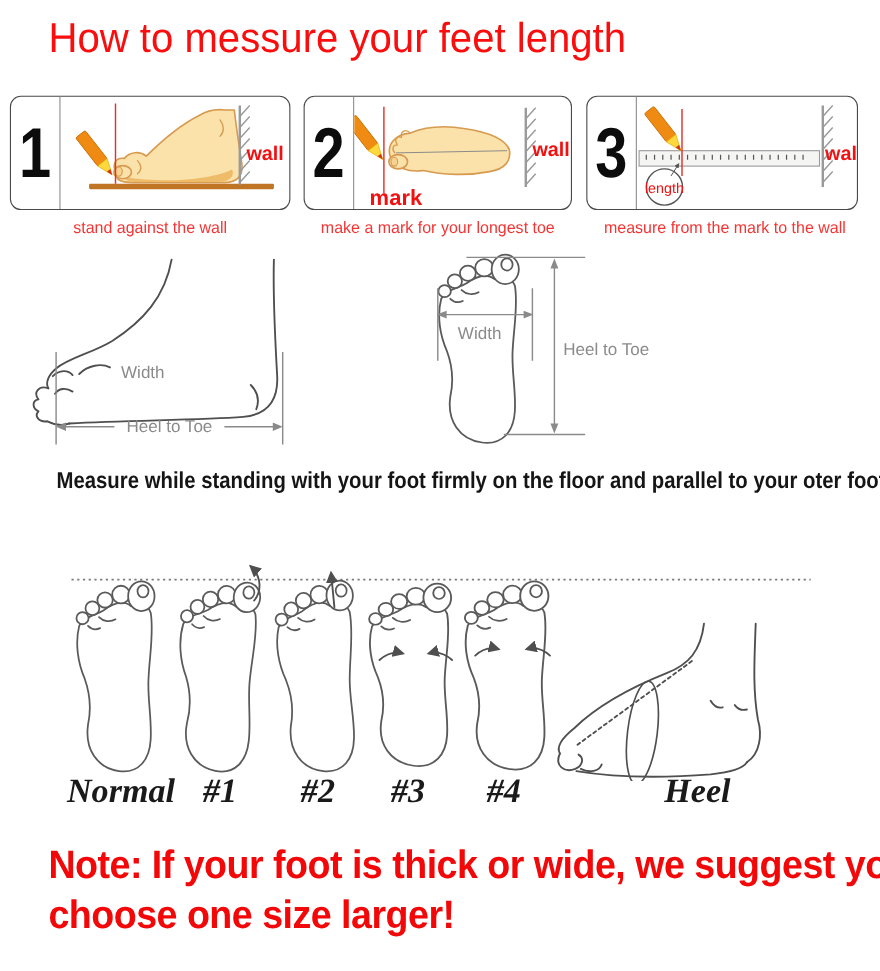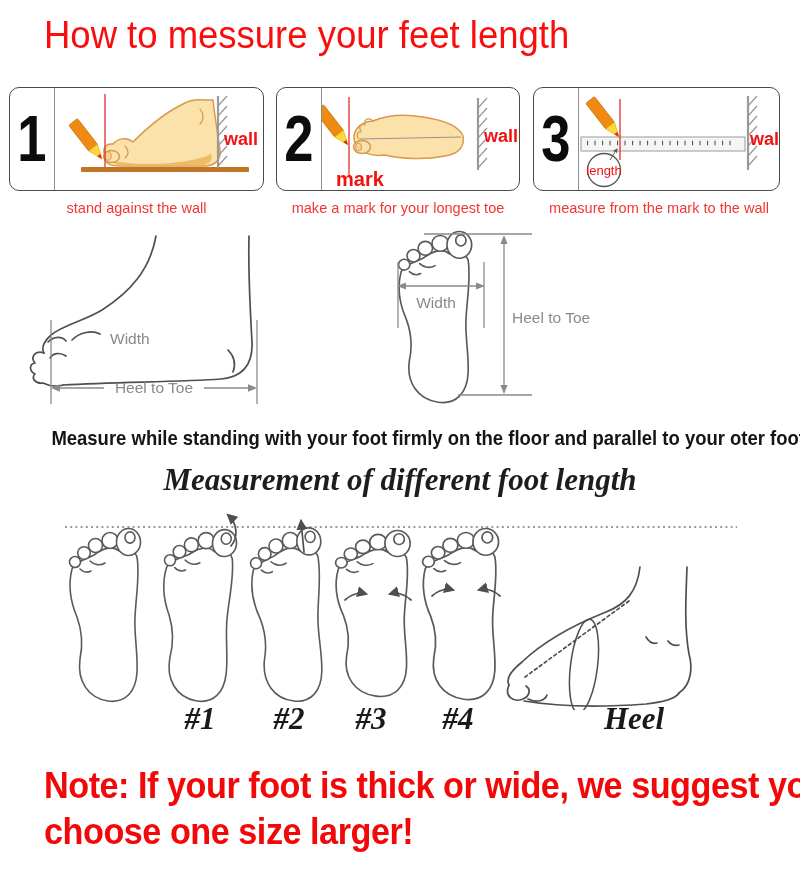--- a/index.html
+++ b/index.html
@@ -204,21 +204,20 @@
       <polygon points="485,64 476,60.4 476,67.6" fill="#8a8a8a"></polygon>
       <text class="dim-label" x="436" y="86" text-anchor="middle">Width</text>
       <text class="dim-label" x="512" y="101">Heel to Toe</text>
     </g>
   </svg>
 
   <div class="standing-note">
     <span>Measure while standing with your foot firmly on the floor and parallel to your oter foot</span>
   </div>
 
-  <div class="section-title">Measurement of different foot length</div>
 
   <svg viewBox="0 0 800 200" width="800" height="200" style="position:absolute;left:0;top:510px;">
     <path d="M65,17 H737" stroke="#7a7a7a" stroke-width="1.6" stroke-dasharray="2 3.2" fill="none"></path>
     <use href="#footprint" transform="translate(68,19)"></use>
     <use href="#footprint" transform="translate(160,19) rotate(3 42 90)"></use>
     <use href="#footprint" transform="translate(251,19) rotate(-2 42 90)"></use>
     <use href="#footprint" transform="translate(334,21) scale(1.05,0.96)"></use>
     <use href="#footprint" transform="translate(421,19) scale(1.07,0.99)"></use>
     <g>
       <path class="sketch" stroke-width="1.5" d="M231,36 C238,28 238,14 228,5" marker-end="url(#ah)"></path>
@@ -234,20 +233,21 @@
       <path class="sketch" stroke-width="1.4" d="M528,189 C536,193 545,191 547,185"></path>
       <path class="sketch" d="M524,191 C560,197 606,197 646,194 C664,192 676,188 679,183"></path>
       <path class="sketch" d="M679,183 C691,175 693,158 689,144 C684,116 686,86 687,57"></path>
       <path class="sketch" stroke-width="1.4" d="M646,127 C649,132 653,134 657,133"></path>
       <path class="sketch" stroke-width="1.4" d="M668,131 C671,135 675,136 679,135"></path>
       <path class="sketch" stroke-width="1.2" stroke-dasharray="3 3" d="M629,91 L525,167"></path>
       <ellipse cx="584" cy="156" rx="13.5" ry="47" transform="rotate(7 584 156)" fill="none" stroke="#4f4f4f" stroke-width="1.5"></ellipse>
     </g>
   </svg>
 
+  <div class="ftype" style="left:110px;">Normal</div>
   <div class="ftype" style="left:200px;">#1</div>
   <div class="ftype" style="left:289px;">#2</div>
   <div class="ftype" style="left:371px;">#3</div>
   <div class="ftype" style="left:458px;">#4</div>
   <div class="ftype" style="left:634px;">Heel</div>
 
   <div class="note">
     <div>Note: If your foot is thick or wide, we suggest you</div>
     <div>choose one size larger!</div>
   </div>

